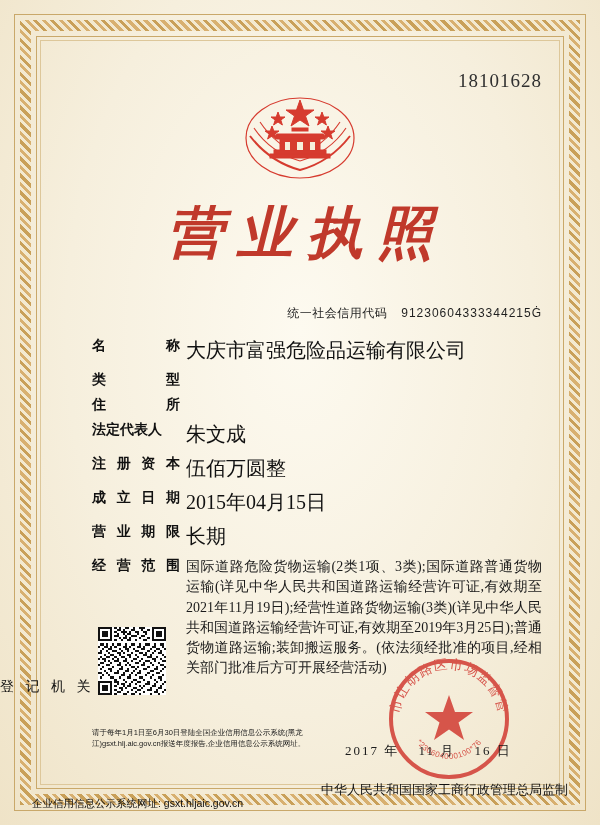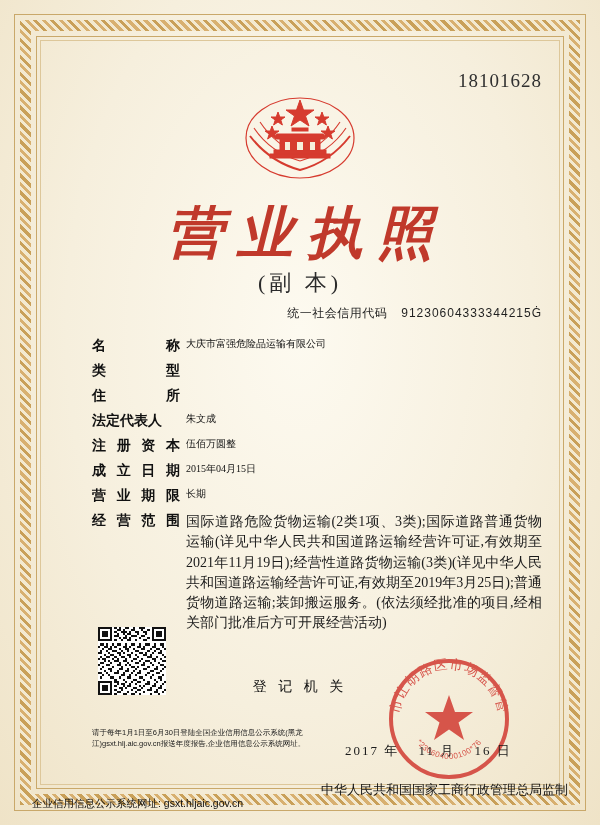--- a/index.html
+++ b/index.html
@@ -84,39 +84,39 @@
   }
   .row { display:flex; align-items:flex-start; margin-bottom:7px; }
   .row .lab {
     width:88px; flex:0 0 88px;
     font-size:14px; color:#111; font-weight:bold;
     display:flex; justify-content:space-between;
     font-family:"Liberation Serif", serif;
   }
   .lab span { display:inline-block; }
   .row .val {
-    font-size:10px; color:#111; padding-left:6px;
+    font-size:20px; color:#111; padding-left:6px;
     font-family:"Liberation Serif", serif;
   }
   .row.scope .val {
     font-size:14px; line-height:1.45; text-align:justify; color:#1a1a1a;
   }
   .row.scope { margin-top:2px; }
 
   
   .qr {
     position:absolute; left:98px; top:627px;
     width:68px; height:68px;
     background:#fff;
   }
 
   
   .registry {
     position:absolute; left:0; right:0; top:678px;
-    text-align:center; font-size:14px; letter-spacing:4px;
+    font-size:14px; letter-spacing:4px;
     font-family:"Liberation Serif", serif; color:#111;
   }
 
   
   .seal {
     position:absolute; left:385px; top:655px; width:128px; height:128px;
   }
 
   .date-line {
     position:absolute; left:345px; top:742px;
@@ -178,21 +178,20 @@
           <rect x="45" y="64" width="5" height="8"></rect>
           <rect x="57" y="64" width="6" height="8"></rect>
           <rect x="70" y="64" width="5" height="8"></rect>
         </g>
         <rect x="52" y="50" width="16" height="3"></rect>
       </g>
     </svg>
   </div>
 
   <div class="title">营业执照</div>
-  <div class="subtitle">(副 本)</div>
 
   <div class="credit-code">
     <span>统一社会信用代码</span>
     <span style="margin-left:10px;letter-spacing:1px;text-align:right;">91230604333344215Ġ</span>
   </div>
 
   <div class="fields">
     <div class="row">
       <div class="lab">
           <span>名</span>

